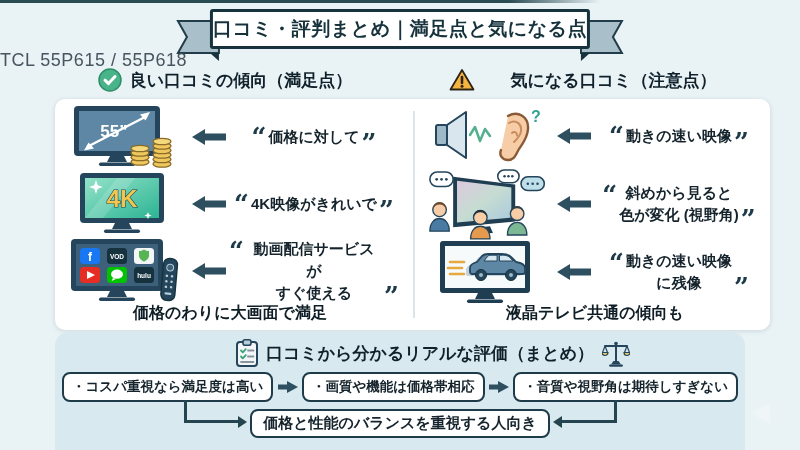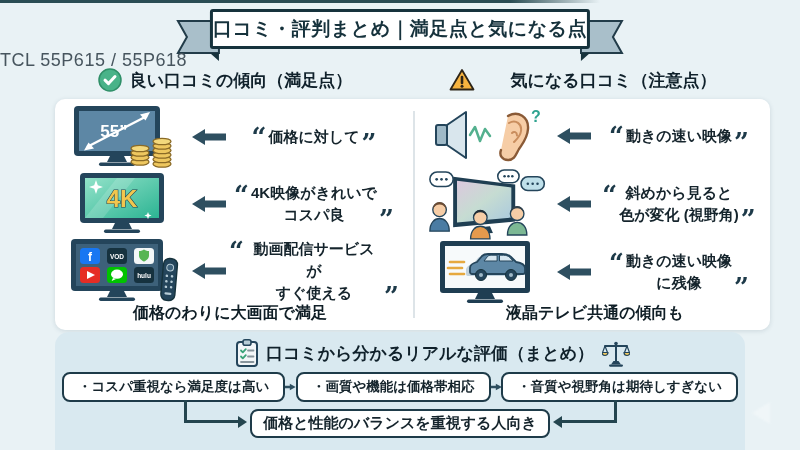--- a/index.html
+++ b/index.html
@@ -47,21 +47,21 @@
   .caption{position:absolute;bottom:6px;left:0;width:100%;text-align:center;
     font-size:16px;font-weight:bold;color:#0f1e26;}
   .half .caption{position:absolute;}
 
   
   .summary{position:absolute;left:55px;top:332px;width:690px;height:118px;background:#d9e9f0;
     border-radius:14px 14px 0 0;}
   .sum-title{position:absolute;top:7px;left:0;width:100%;display:flex;align-items:center;justify-content:center;gap:8px;
     font-size:17px;font-weight:bold;color:#10212b;margin-left:33px;}
   .boxes-row{position:absolute;top:40px;left:7px;right:7px;display:flex;align-items:center;justify-content:space-between;}
-  .sum-box{background:#fff;border:2px solid #1e3b49;border-radius:8px;padding:4px 14px;
+  .sum-box{background:#fff;border:2px solid #1e3b49;border-radius:8px;padding:4px 8px;
     font-size:13.5px;font-weight:bold;color:#15242c;white-space:nowrap;}
   .conclusion-box{position:absolute;left:195px;top:77px;width:300px;height:29px;background:#fff;
     border:2px solid #1e3b49;border-radius:8px;display:flex;align-items:center;justify-content:center;
     font-size:15px;font-weight:bold;color:#15242c;box-sizing:border-box;}
   .conn{position:absolute;background:#24454f;}
   .conn-arrow{position:absolute;width:0;height:0;}
   .conn-arrow.right{border-top:6px solid transparent;border-bottom:6px solid transparent;border-left:9px solid #24454f;}
   .conn-arrow.left{border-top:6px solid transparent;border-bottom:6px solid transparent;border-right:9px solid #24454f;}
 
   
@@ -173,21 +173,20 @@
         <div class="arrow-cell">
           <svg width="34" height="18" viewBox="0 0 34 18">
             <path d="M34,5.5 H13 V1 L0,9 13,17 V12.5 H34 Z" fill="#2e4f60"></path>
           </svg>
         </div>
         <div class="quote-cell">
           <div class="quote">
             <span class="qmark q-open">“</span>
             <span class="q-text">
               <span class="q-line">4K映像がきれいで</span>
-              <span class="q-line">コスパ良</span>
             </span>
             <span class="qmark q-close">”</span>
           </div>
         </div>
       </div>
 
       <div class="r-row">
         <div class="icon-cell">
           <svg width="112" height="66" viewBox="0 0 112 66">
             <rect x="2" y="1" width="92" height="52" rx="4" fill="#24455b"></rect>

